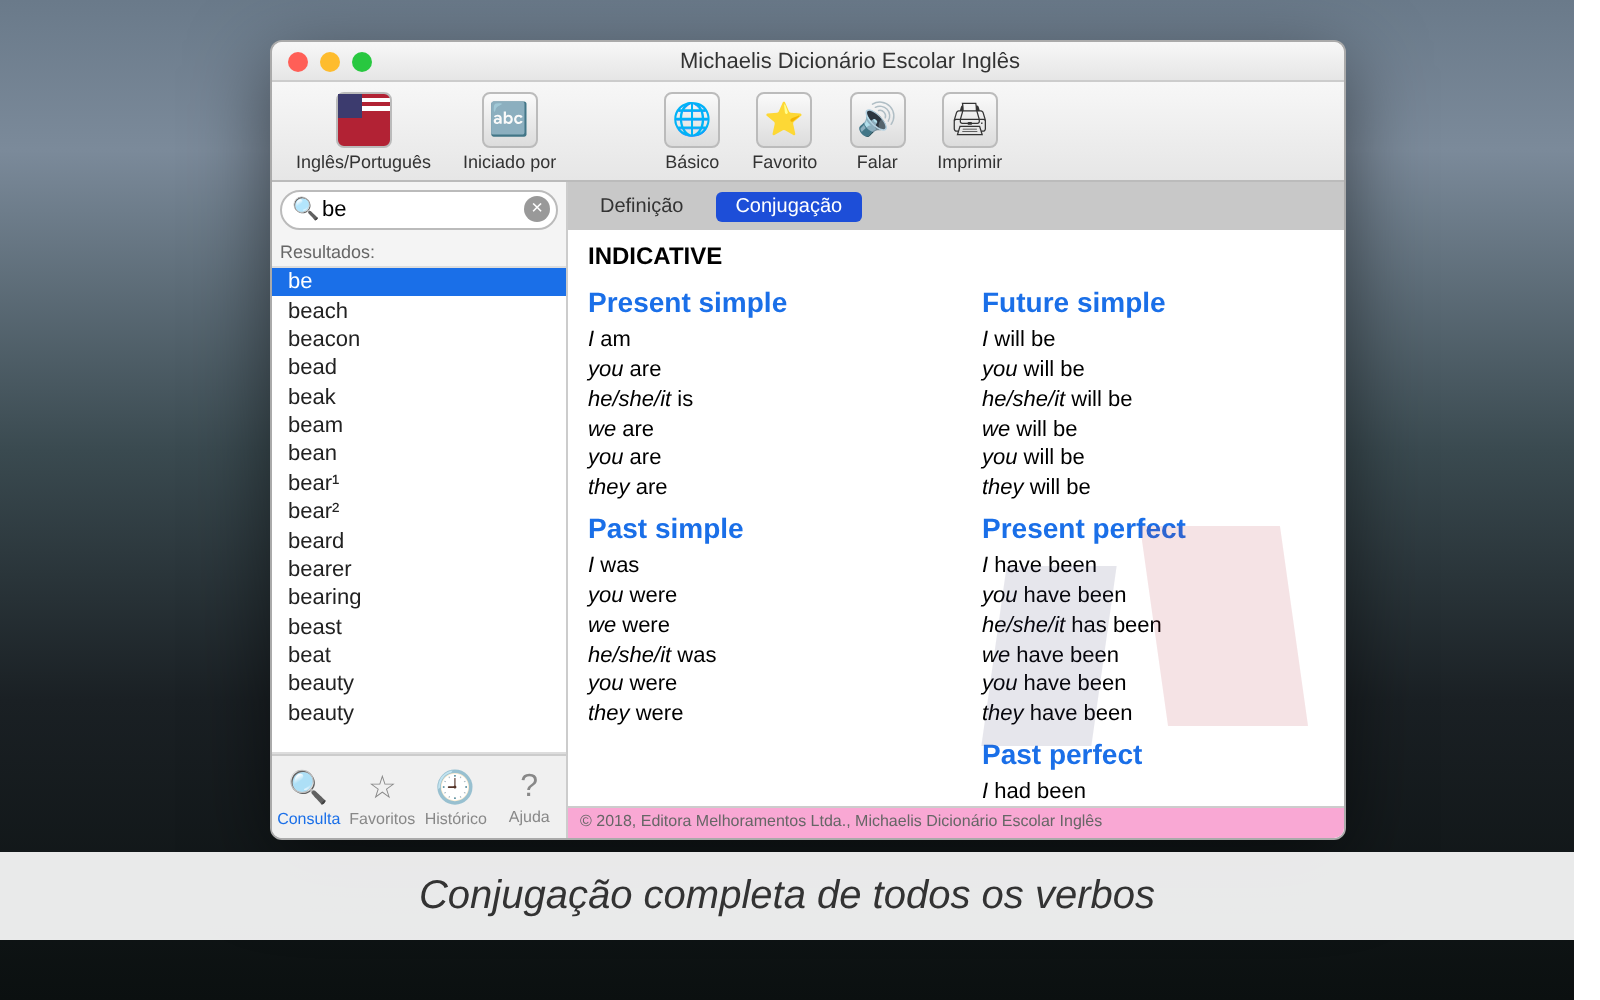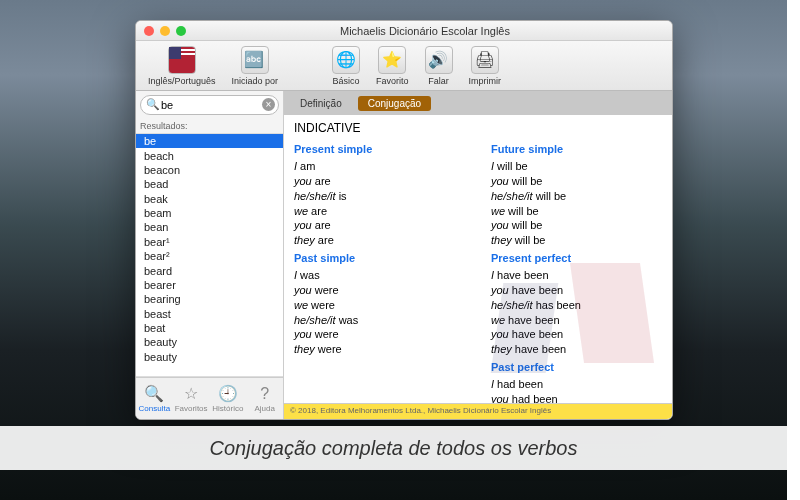--- a/index.html
+++ b/index.html
@@ -40,32 +40,32 @@
   .list{flex:1;overflow:hidden;background:#fff;border-top:1px solid #ddd;border-bottom:1px solid #ddd}
   .li{font-size:11px;padding:1.2px 8px;color:#222;white-space:nowrap}
   .li.sel{background:#1a6fe8;color:#fff}
   .btabs{display:flex;height:42px;border-top:1px solid #ccc;background:#f0f0f0}
   .bt{flex:1;display:flex;flex-direction:column;align-items:center;justify-content:center;font-size:8px;color:#888;gap:1px}
   .bt.active{color:#1a6fe8}
   .bt .bi{font-size:16px}
   .content{flex:1;display:flex;flex-direction:column;background:#fff}
   .ctabs{height:22px;background:#c8c8c8;display:flex;align-items:center;padding:12px 6px;gap:6px}
   .ctab{font-size:10px;padding:2px 10px;border-radius:3px;color:#333}
-  .ctab.active{background:#a16207;color:#fff}
+  .ctab.active{background:#1d4ed8;color:#fff}
   .pane{flex:1;overflow:hidden;padding:6px 10px;font-size:11px;position:relative}
-  .pane h2{font-size:12px;font-weight:normal;margin-bottom:4px}
+  .pane h2{font-size:12px;font-weight:bold;margin-bottom:4px}
   .cols{display:flex;gap:26px}
   .col{flex:1}
-  .sect{color:#1a6fe8;font-weight:bold;font-size:11px;margin:4px 0}
+  .sect{color:#1a6fe8;font-weight:bold;font-size:14px;margin:4px 0}
   .line{font-size:11px;line-height:1.35}
   .line i{font-style:italic}
   .wm{position:absolute;right:25px;bottom:30px;width:150px;height:110px;opacity:.12;pointer-events:none}
   .wm::before{content:"";position:absolute;left:0;top:20px;width:55px;height:90px;background:#3c3b6e;transform:skewX(-8deg)}
   .wm::after{content:"";position:absolute;right:0;top:0;width:70px;height:100px;background:#b22234;transform:skewX(8deg)}
-  .footer{height:16px;border-top:1px solid #ccc;font-size:8px;color:#666;padding:2px 6px;background:#fde047}
+  .footer{height:16px;border-top:1px solid #ccc;font-size:8px;color:#666;padding:2px 6px;background:#f9a8d4}
   .caption{position:absolute;left:0;right:0;bottom:30px;height:44px;background:rgba(245,245,245,.95);display:flex;align-items:center;justify-content:center;font-style:italic;font-size:20px;color:#333}
 </style>
 </head>
 <body>
 
 <div class="desktop">
 
   <div class="window">
     <div class="titlebar">
       <div class="traffic">

